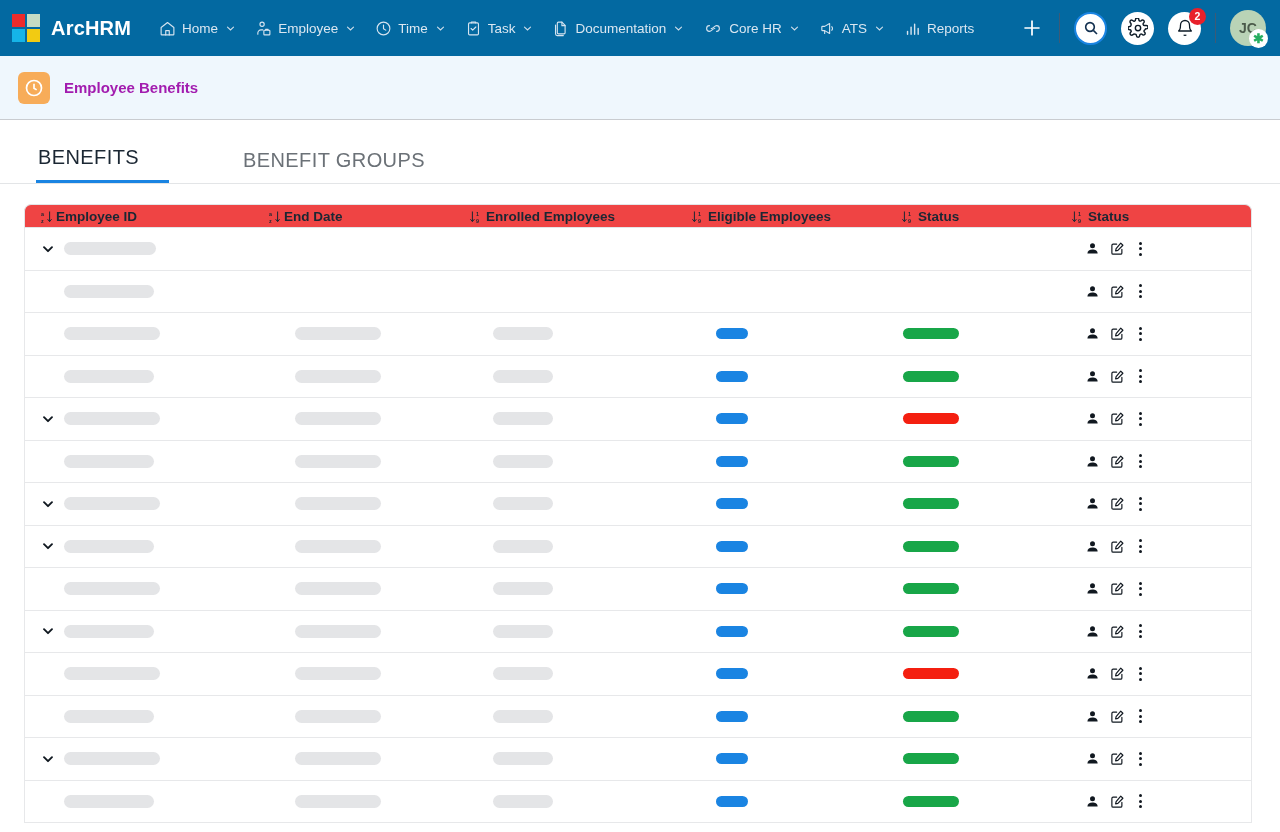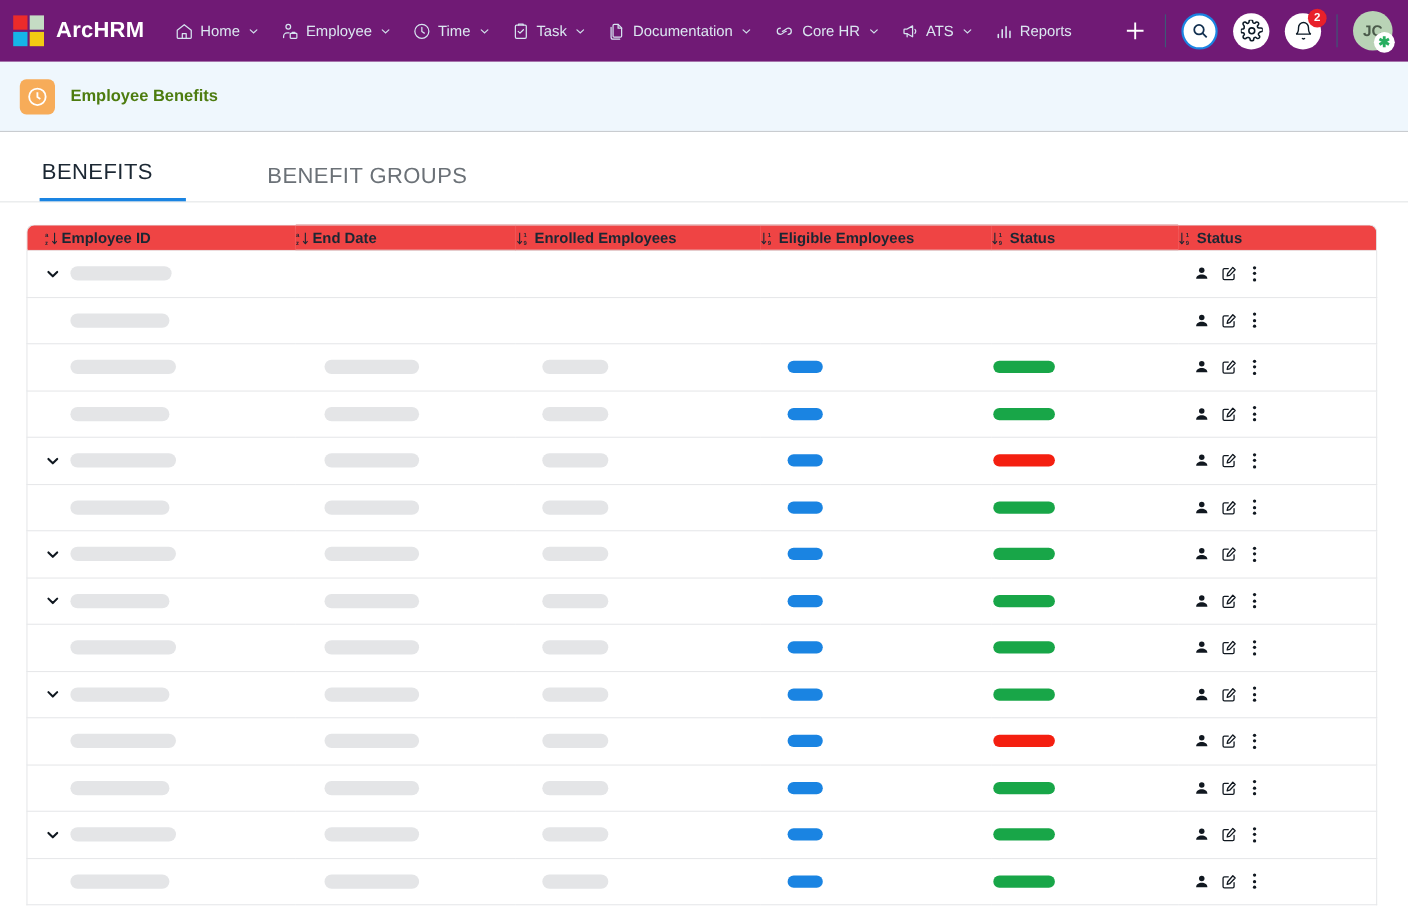--- a/index.html
+++ b/index.html
@@ -6,21 +6,21 @@
   html, body {
     width: 1280px; height: 832px;
     background: #ffffff;
     font-family: "Liberation Sans", sans-serif;
     overflow: hidden;
   }
 
   
   .navbar {
     height: 56px; width: 1280px;
-    background: #701a75;
+    background: #0369a1;
     display: flex; align-items: center;
     padding: 0 14px 0 12px;
     position: relative;
   }
   .brand { display: flex; align-items: center; gap: 11px; margin-right: 18px; }
   .logo-grid {
     width: 28px; height: 28px;
     display: grid; grid-template-columns: 13px 13px; grid-template-rows: 13px 13px;
     gap: 2px;
   }
@@ -78,21 +78,21 @@
   .page-header {
     height: 64px; background: #eff7fd;
     border-bottom: 1px solid #c9ccd0;
     display: flex; align-items: center; padding-left: 18px; gap: 14px;
   }
   .page-icon {
     width: 32px; height: 32px; border-radius: 6px;
     background: #f7ac59; display: flex; align-items: center; justify-content: center;
     flex: none;
   }
-  .page-title { font-size: 15px; font-weight: bold; color: #4d7c0f; }
+  .page-title { font-size: 15px; font-weight: bold; color: #a21caf; }
 
   
   .tabs {
     display: flex; align-items: flex-end; gap: 0;
     padding: 0 0 0 36px; height: 64px;
     border-bottom: 1px solid #e3e5e7;
     margin: 0 0 0 0;
   }
   .tab {
     font-size: 20px; letter-spacing: .4px;

